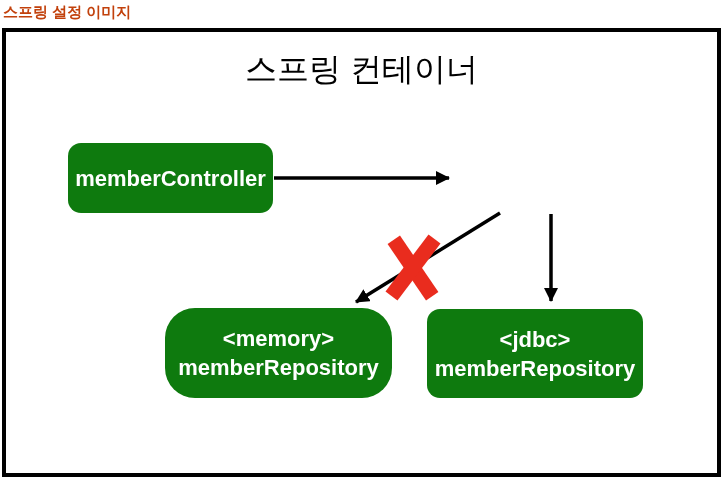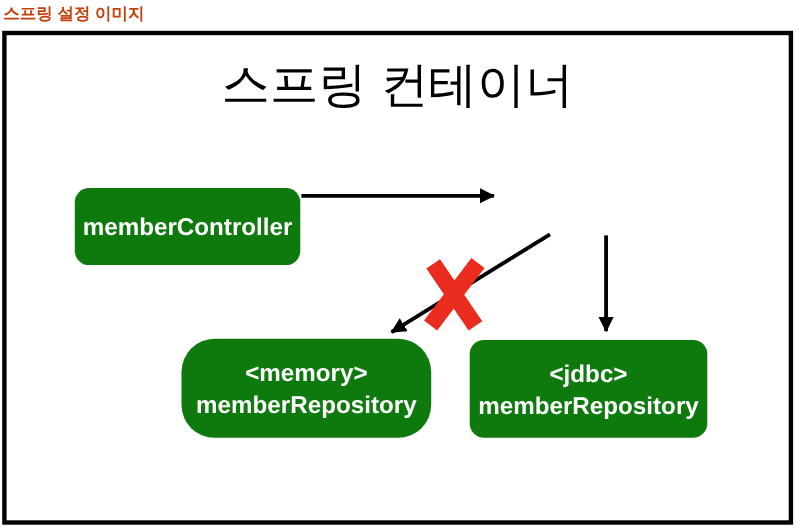--- a/index.html
+++ b/index.html
@@ -33,40 +33,40 @@
     border: 4px solid #000000;
     box-sizing: border-box;
     background: #ffffff;
   }
   .container-title {
     position: absolute;
     left: 0;
     top: 16px;
     width: 100%;
     text-align: center;
-    font-size: 44px;
+    font-size: 32px;
     font-weight: 500;
     color: #000000;
   }
   .node {
     position: absolute;
     background: #0e7a0e;
     border-radius: 13px;
     color: #ffffff;
     font-weight: bold;
     display: flex;
     flex-direction: column;
     align-items: center;
     justify-content: center;
     text-align: center;
     font-size: 22px;
     line-height: 29px;
     box-sizing: border-box;
   }
-  .node-controller { left: 68px;  top: 143px; width: 205px; height: 70px; margin-top: 28px; }
+  .node-controller { left: 68px;  top: 143px; width: 205px; height: 70px; }
   .node-service    { left: 455px; top: 143px; width: 193px; height: 70px; }
   .node-memory     { left: 165px; top: 308px; width: 227px; height: 90px; border-radius: 30px; }
   .node-jdbc       { left: 427px; top: 309px; width: 216px; height: 89px; align-items: center; }
   .overlay {
     position: absolute;
     left: 0;
     top: 0;
     width: 725px;
     height: 481px;
     pointer-events: none;

